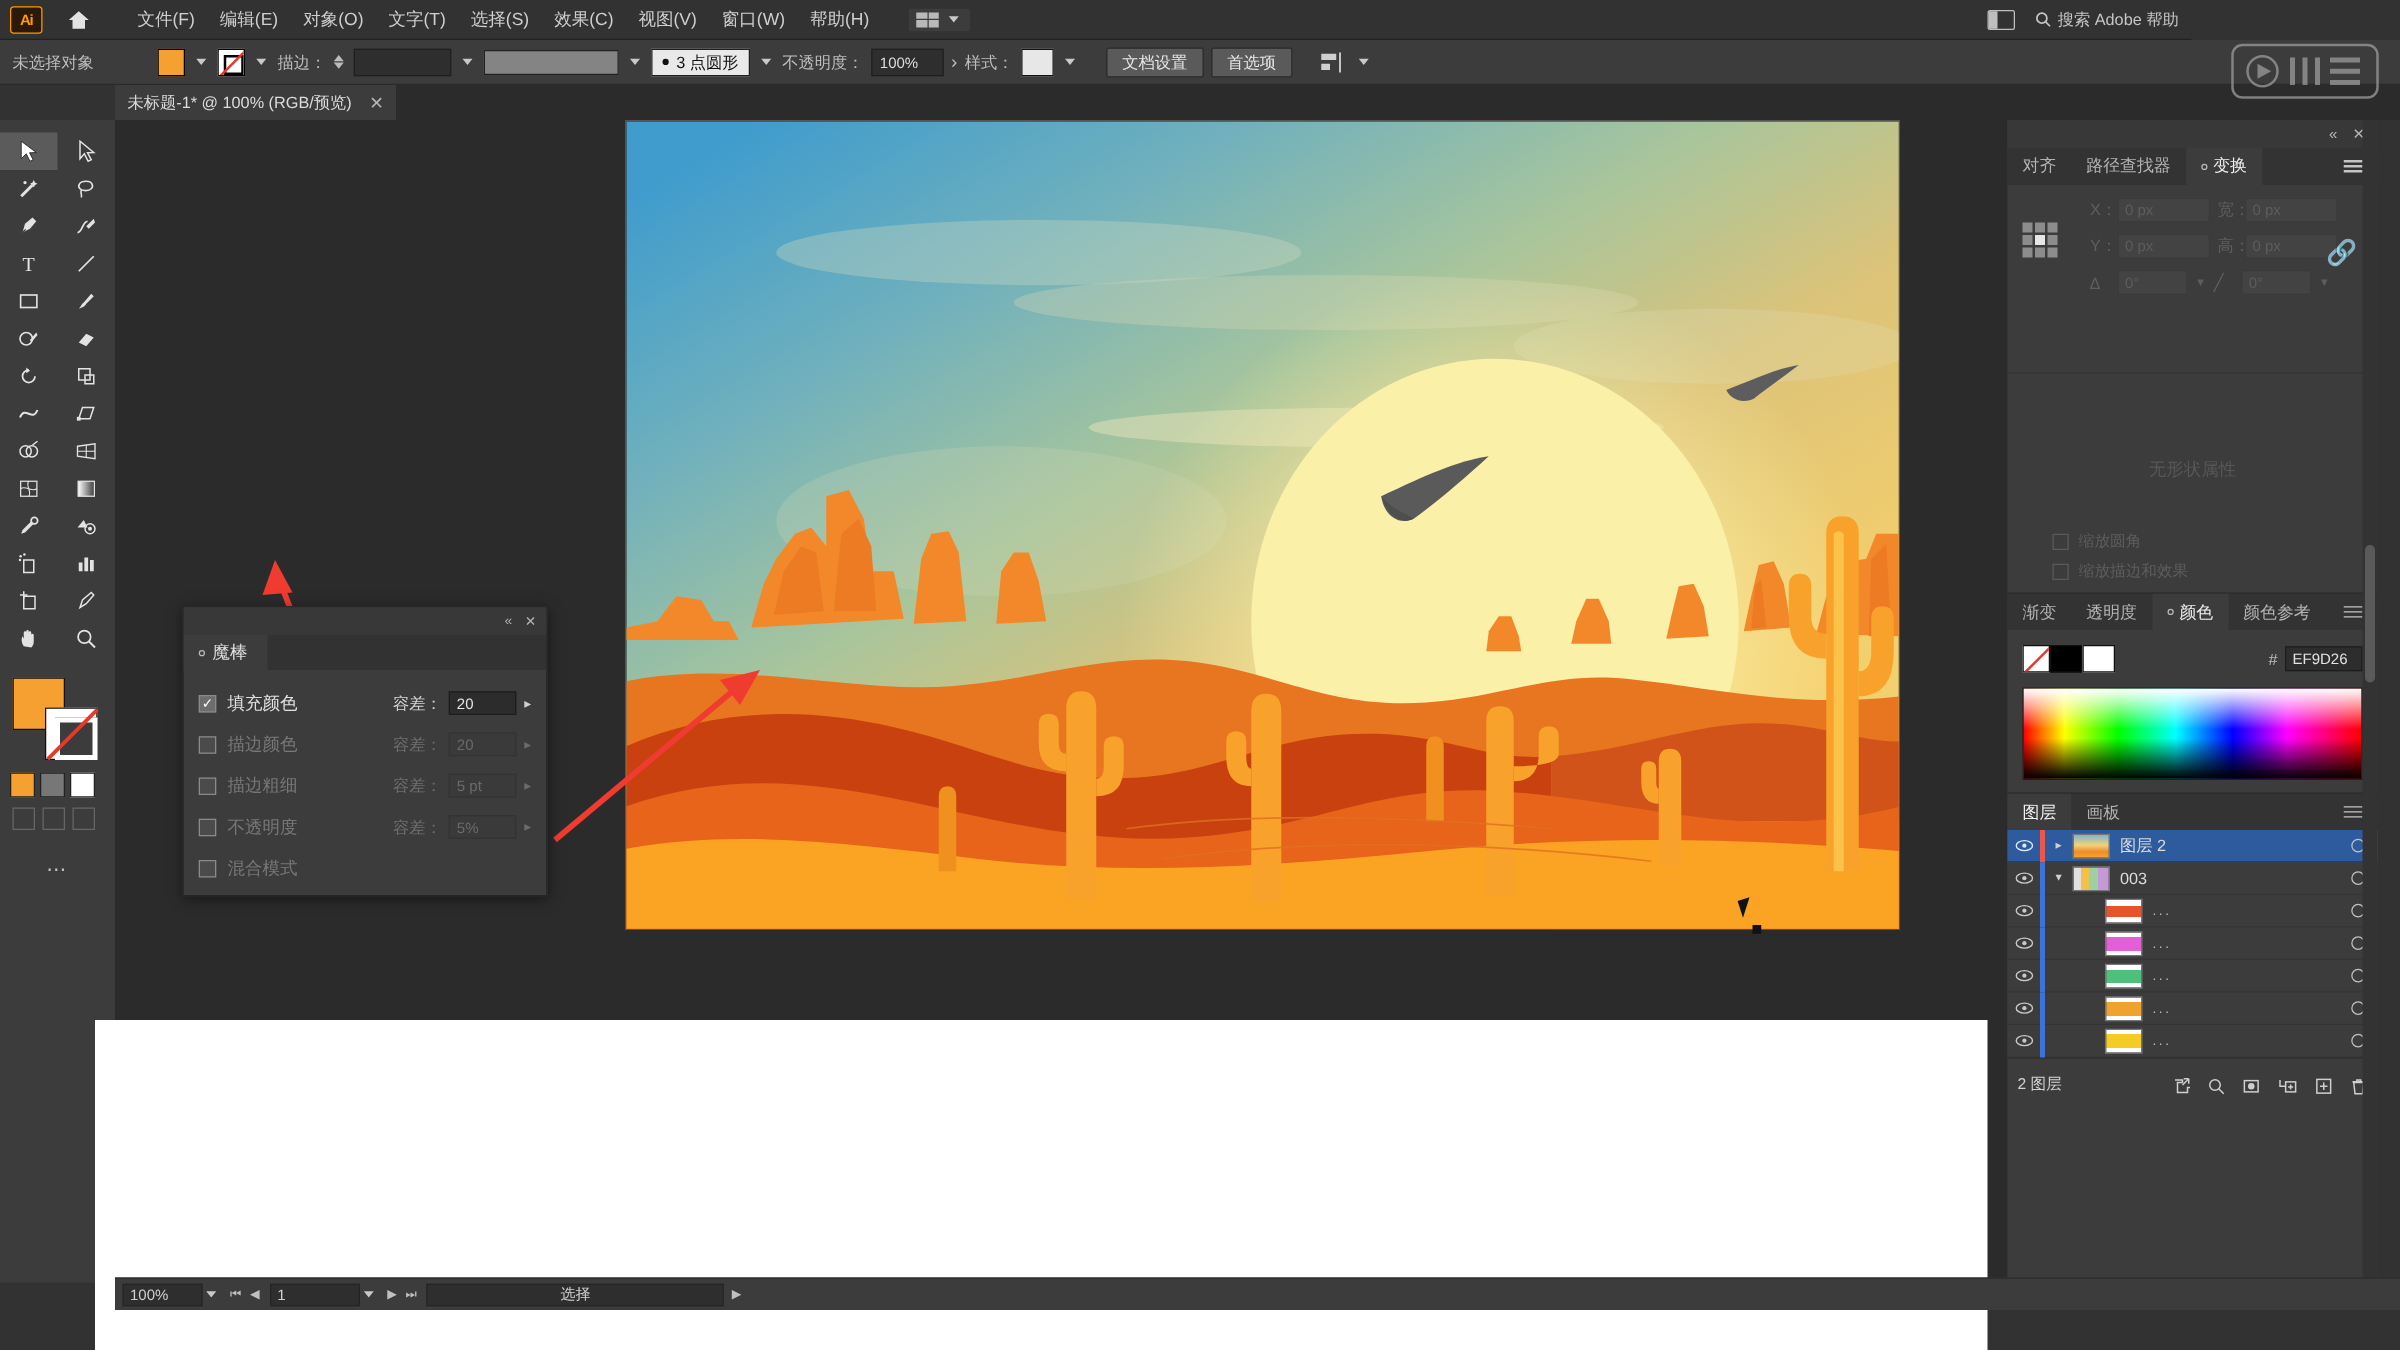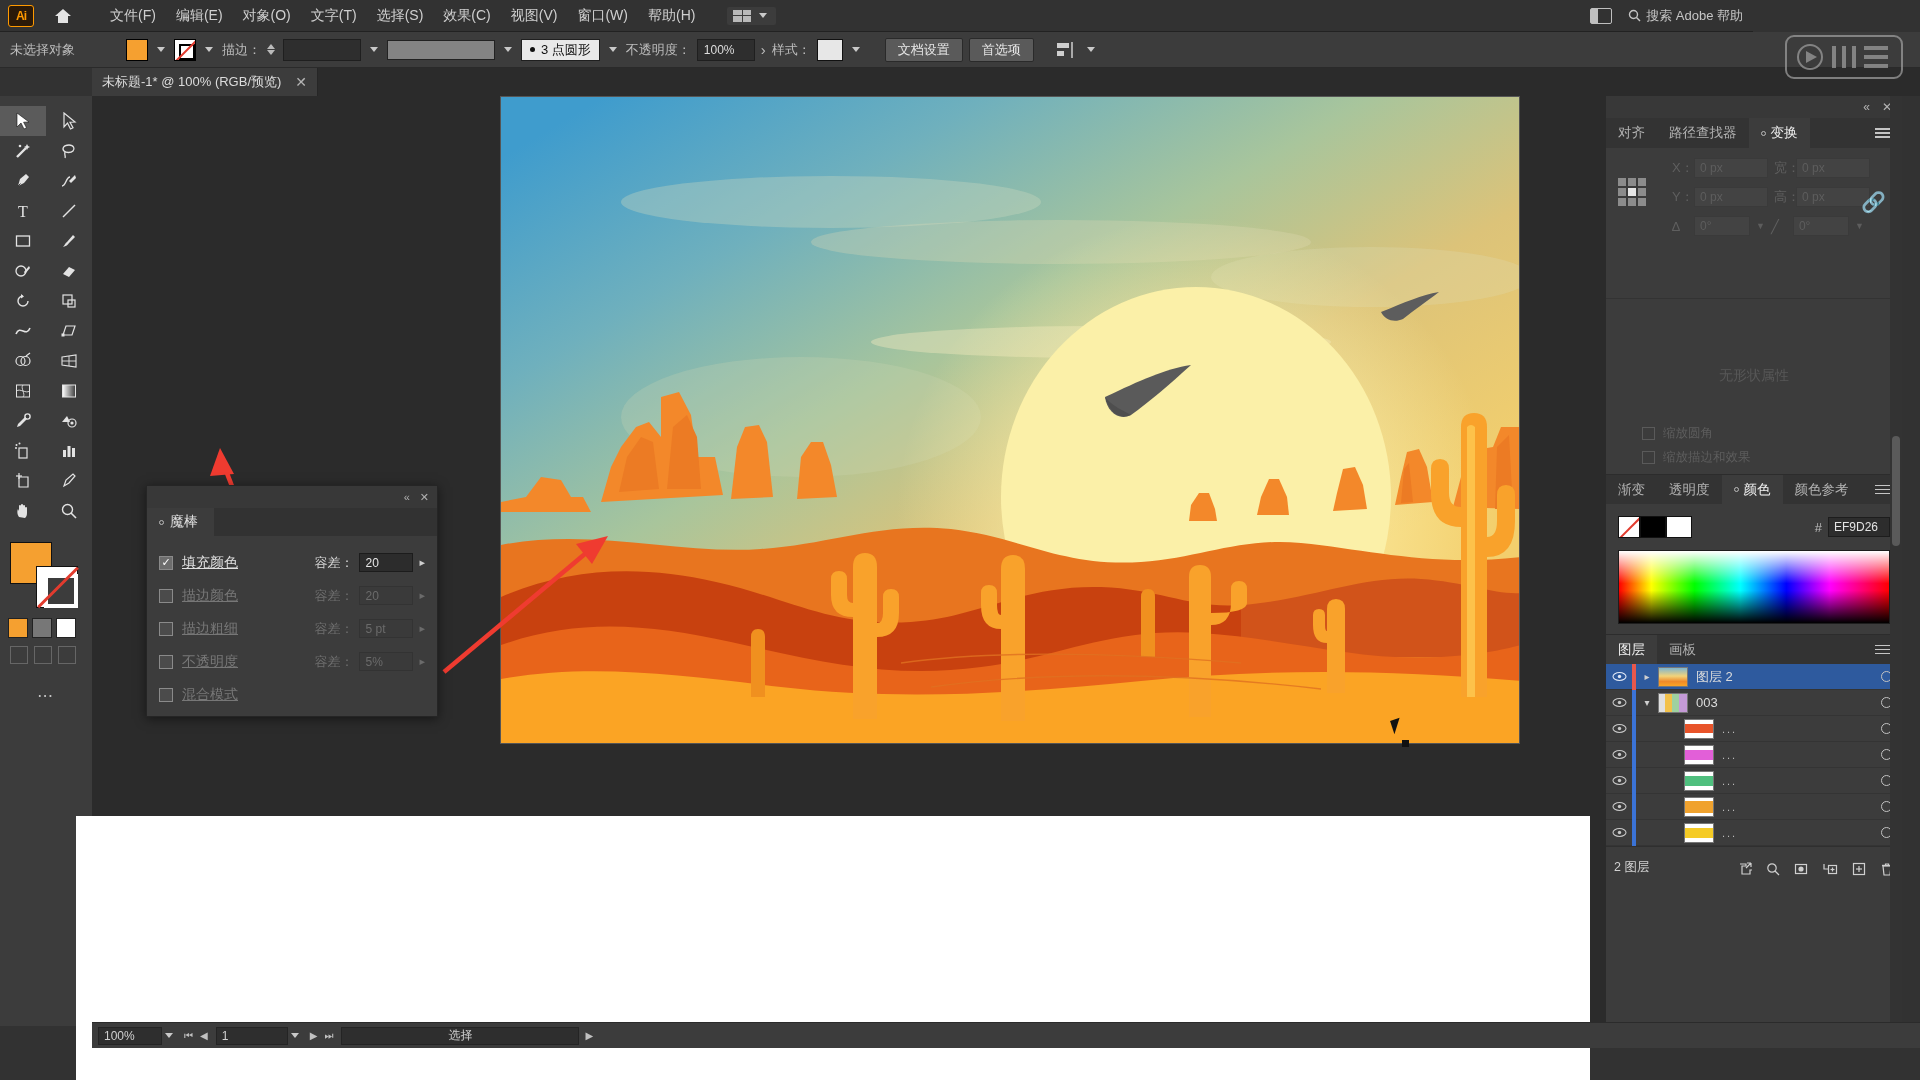--- a/index.html
+++ b/index.html
@@ -136,21 +136,21 @@
     position:absolute; left:146px; top:485px; width:292px; height:232px;
     background:#3c3c3c; border:1px solid #252525; box-shadow:0 2px 10px rgba(0,0,0,.5);
   }
   .mw-head { height:22px; background:#383838; display:flex; align-items:center; justify-content:flex-end; padding-right:8px; gap:10px; font-size:11px; color:#b0b0b0;}
   .mw-tabs { height:28px; display:flex; align-items:flex-end; background:#323232; }
   .mw-tab { background:#3c3c3c; padding:5px 16px 5px 12px; font-size:14px; color:#e0e0e0; display:flex;align-items:center;gap:6px;}
   .mw-body { padding:10px 12px 0 12px; }
   .mw-row { display:flex; align-items:center; height:33px; }
   .chk { width:14px; height:14px; border:1px solid #8a8a8a; background:#4b4b4b; margin-right:9px; display:flex;align-items:center;justify-content:center; font-size:11px; color:#fff;}
   .chk.on { background:#6d6d6d; }
-  .mw-name { font-size:14px; color:#e0e0e0;text-decoration:underline; }
+  .mw-name { font-size:14px; color:#e0e0e0; }
   .mw-name.dim { color:#777; }
   .mw-right { margin-left:auto; display:flex; align-items:center; gap:6px; }
   .mw-tol { font-size:13px; color:#d6d6d6; }
   .mw-tol.dim { color:#6e6e6e; }
   .mw-input { width:54px; height:19px; background:#2c2c2c; border:1px solid #1c1c1c; color:#e6e6e6; font-size:12px; padding:0 5px; display:flex;align-items:center;}
   .mw-input.dim { color:#6b6b6b; background:#3a3a3a; border-color:#333; }
   .mw-arrow { color:#cfcfcf; font-size:11px; }
   .mw-arrow.dim { color:#6b6b6b; }
 
   

